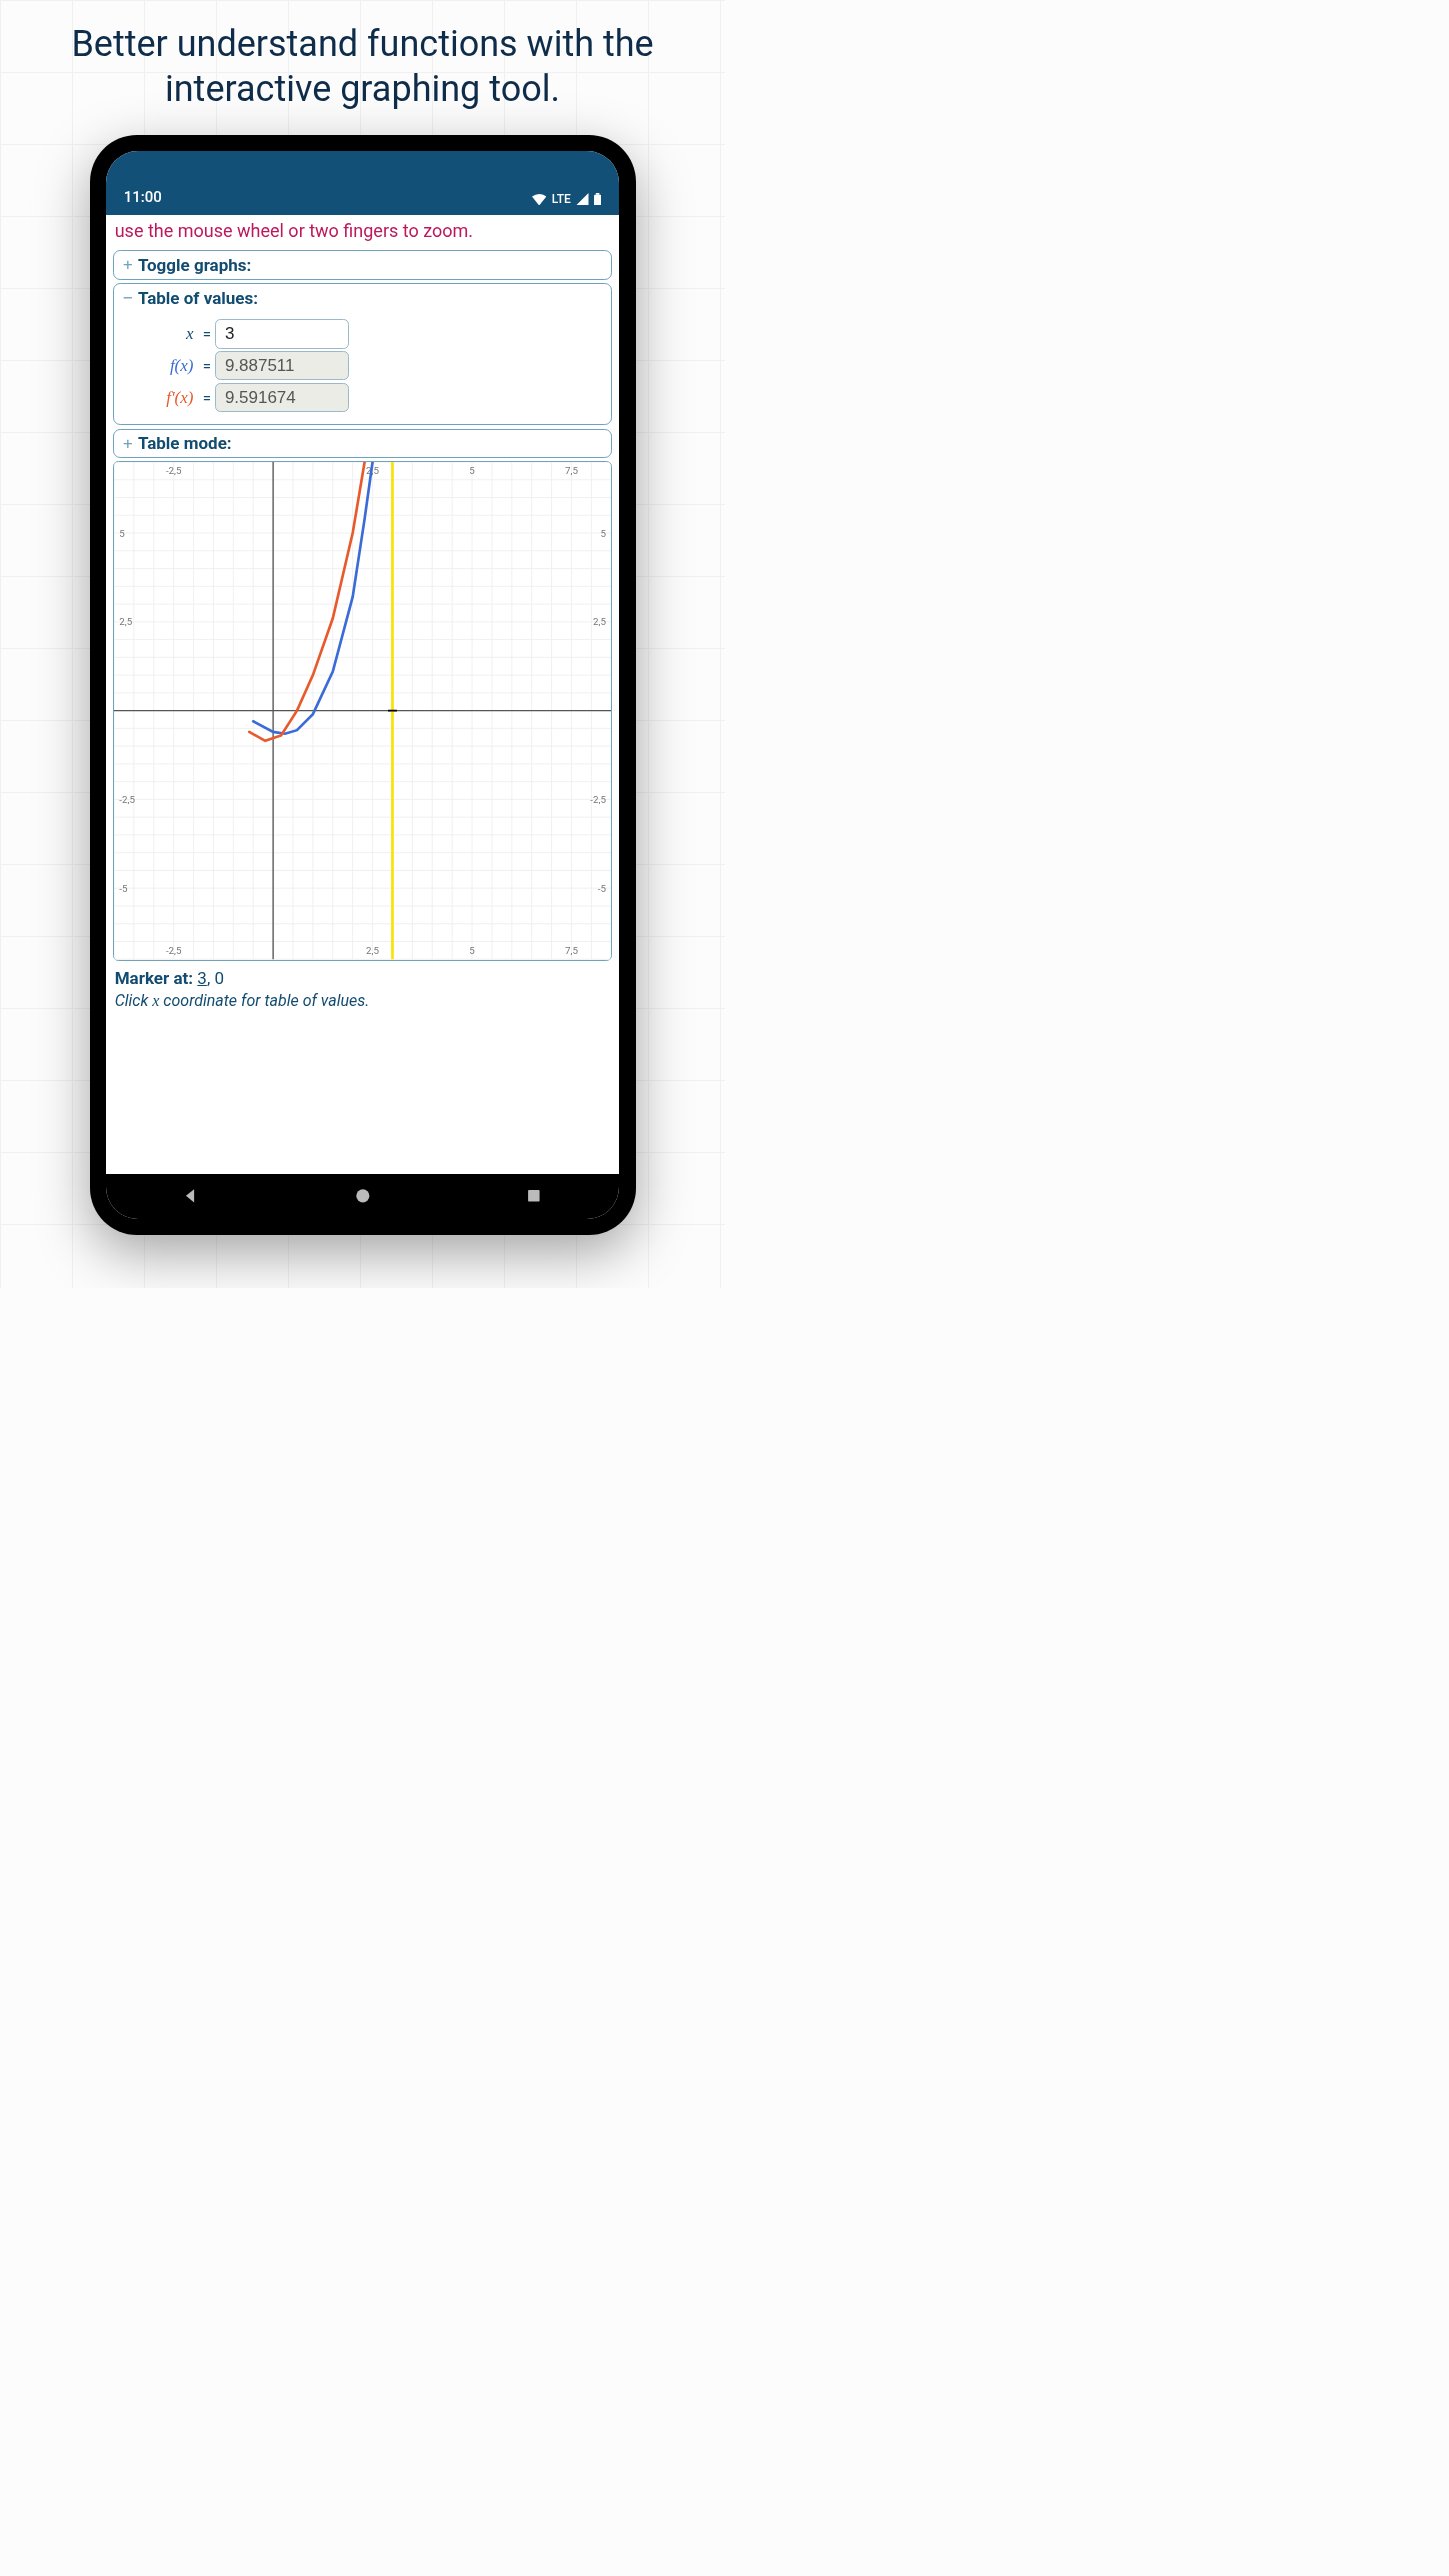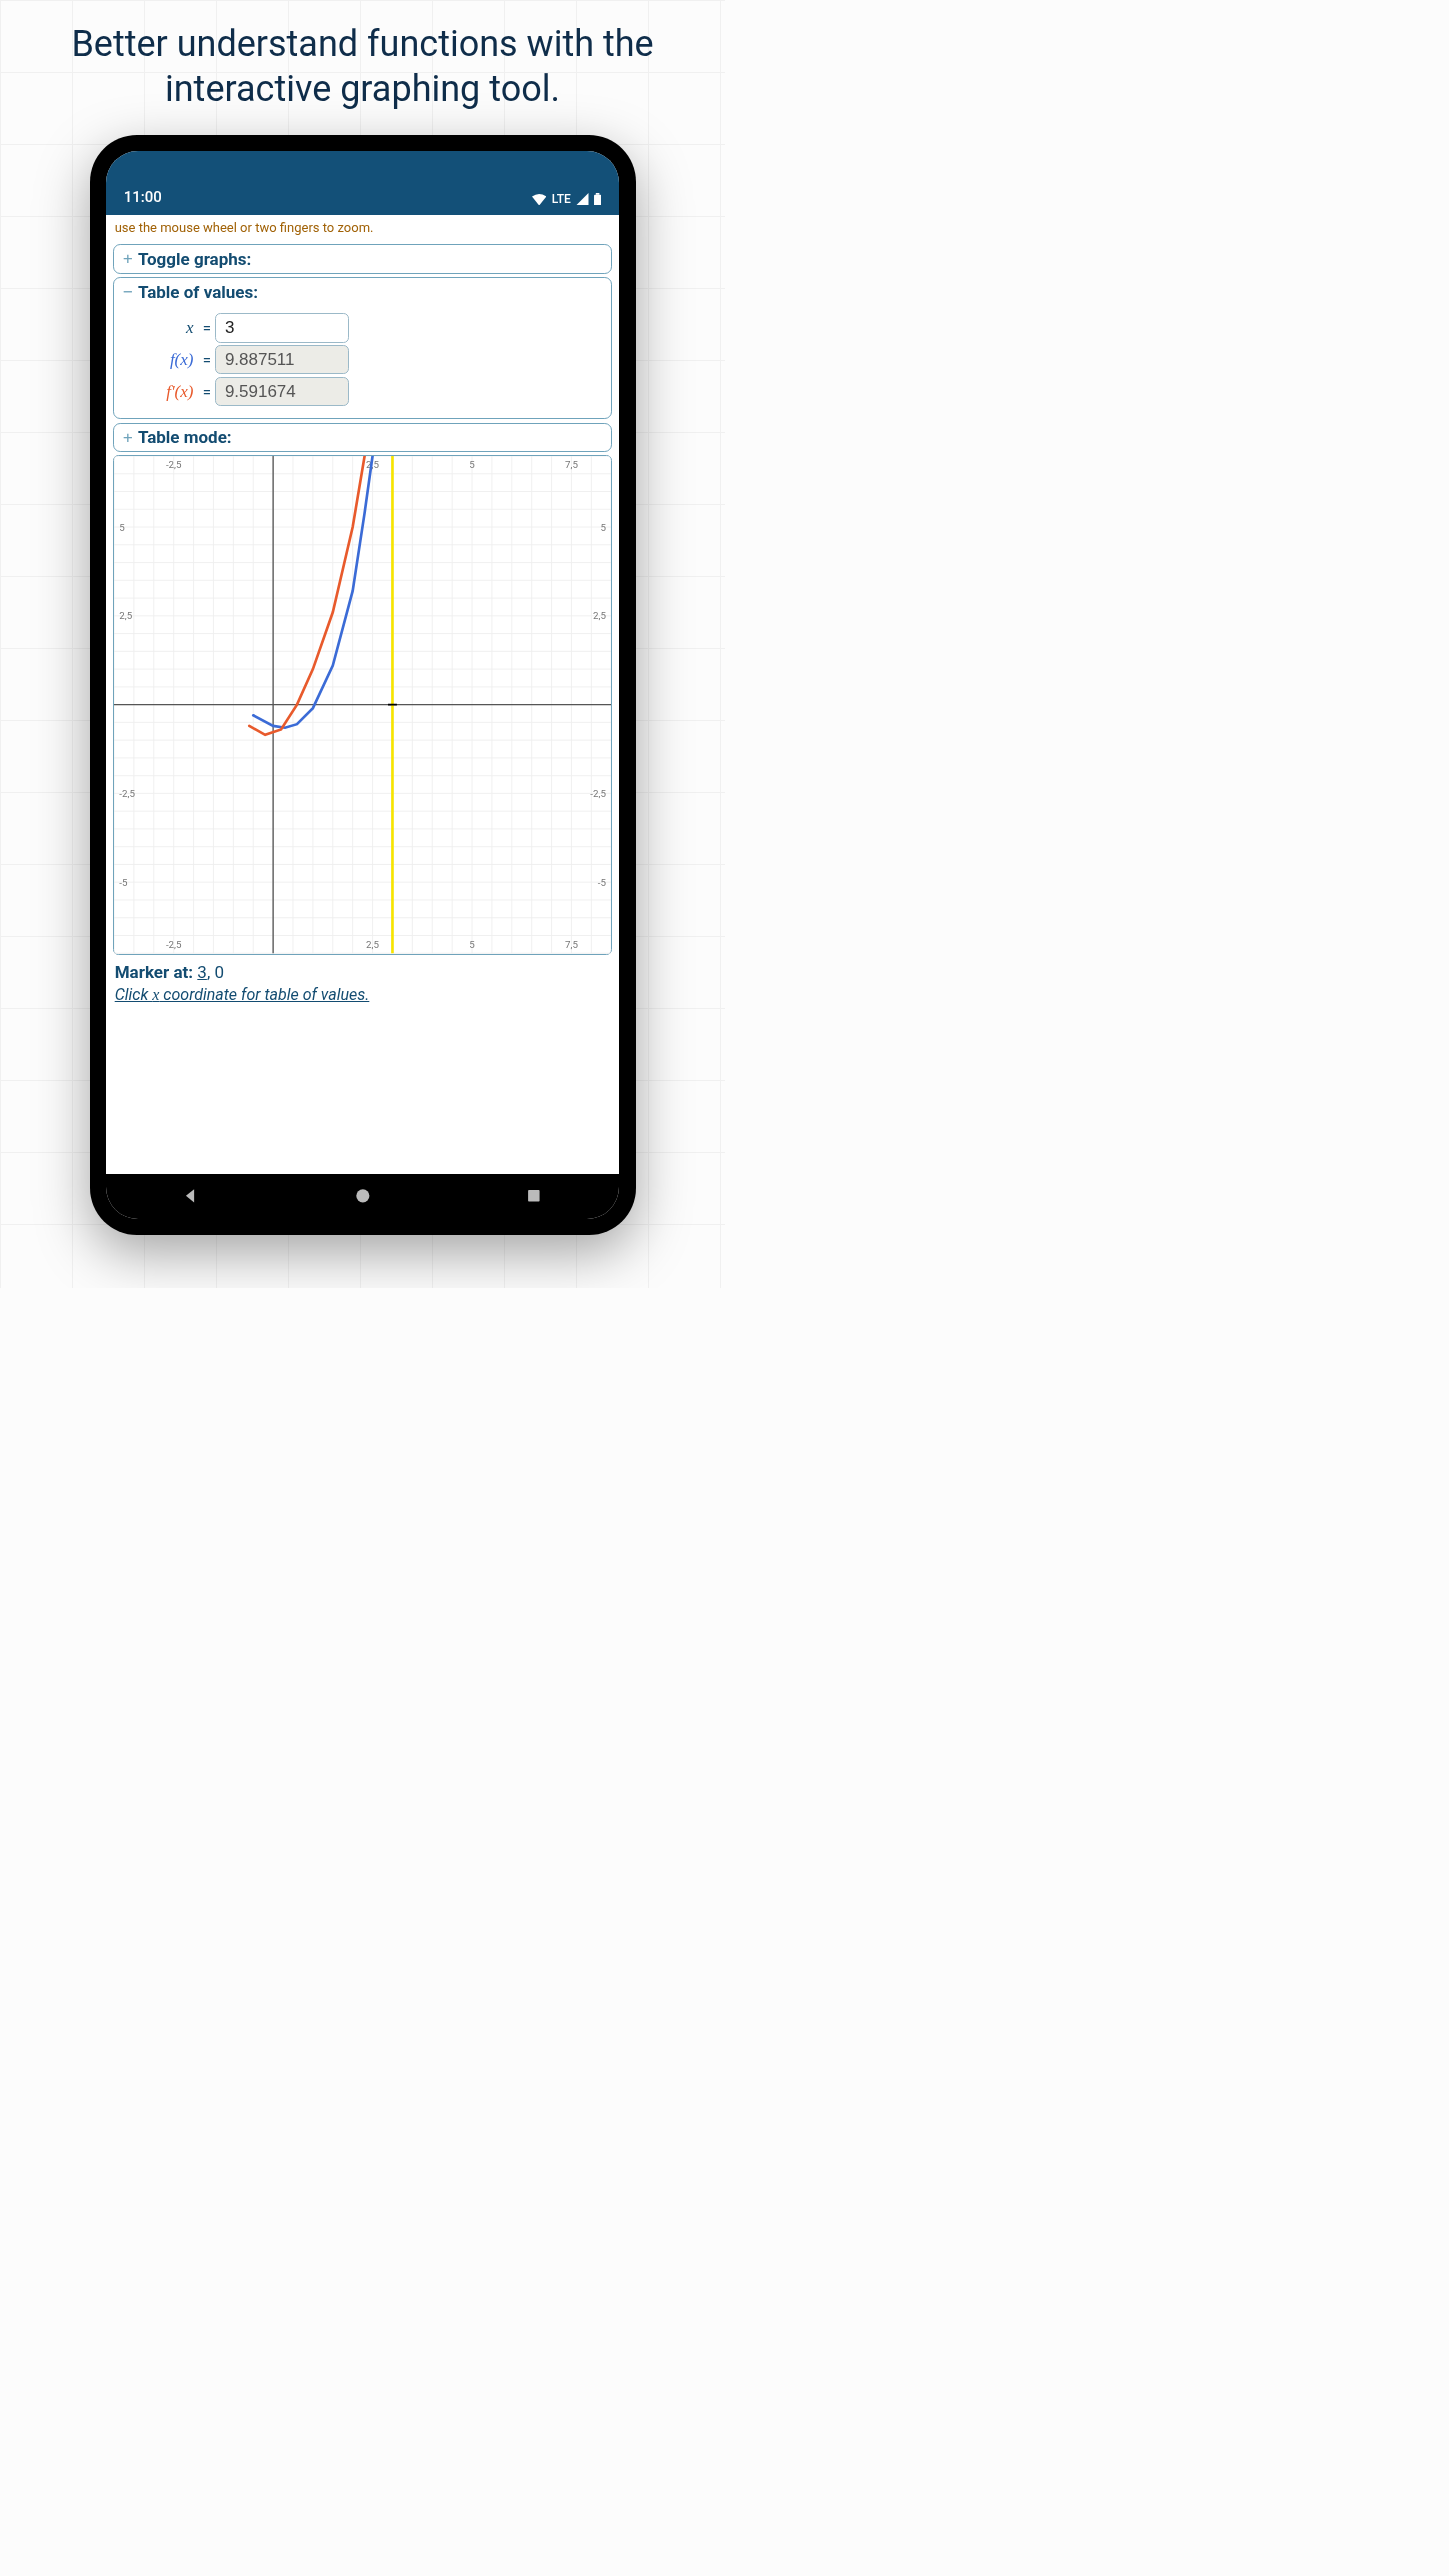--- a/index.html
+++ b/index.html
@@ -97,22 +97,22 @@
 .back-icon, .share-icon { display: flex; cursor: pointer; }
 .content {
   flex: 1;
   background: #fff;
   color: #134c71;
   overflow: hidden;
   font-size: 16px;
 }
 .hint-text {
   padding: 5.4px 9px;
-  color: #a16207;
-  font-size: 13px;
+  color: #be185d;
+  font-size: 18px;
 }
 .panel {
   border: 0.9px solid #6fa3bb;
   border-radius: 7.2px;
   margin: 3.6px 7.2px;
   background: #fff;
 }
 .panel-header {
   display: flex;
   align-items: center;
@@ -163,21 +163,21 @@
   background: #fff;
 }
 .graph-svg { display: block; width: 100%; }
 .marker-info {
   padding: 3.6px 9px;
   color: #134c71;
   font-size: 17px;
 }
 .marker-info b { font-weight: 700; margin-top: 8px; }
 .marker-info .underline { text-decoration: underline; }
-.marker-hint { font-style: italic; font-size: 16px; color: #134c71; padding: 0 9px 5.4px; text-decoration: underline; }
+.marker-hint { font-style: italic; font-size: 16px; color: #134c71; padding: 0 9px 5.4px; }
 .marker-hint .x { font-style: italic; font-family: Georgia, serif; }
 .nav-bar {
   background: #000;
   height: 45px;
   display: flex;
   align-items: center;
   justify-content: space-around;
 }
 .nav-btn { width: 19.7px; height: 19.7px; }
 </style>

